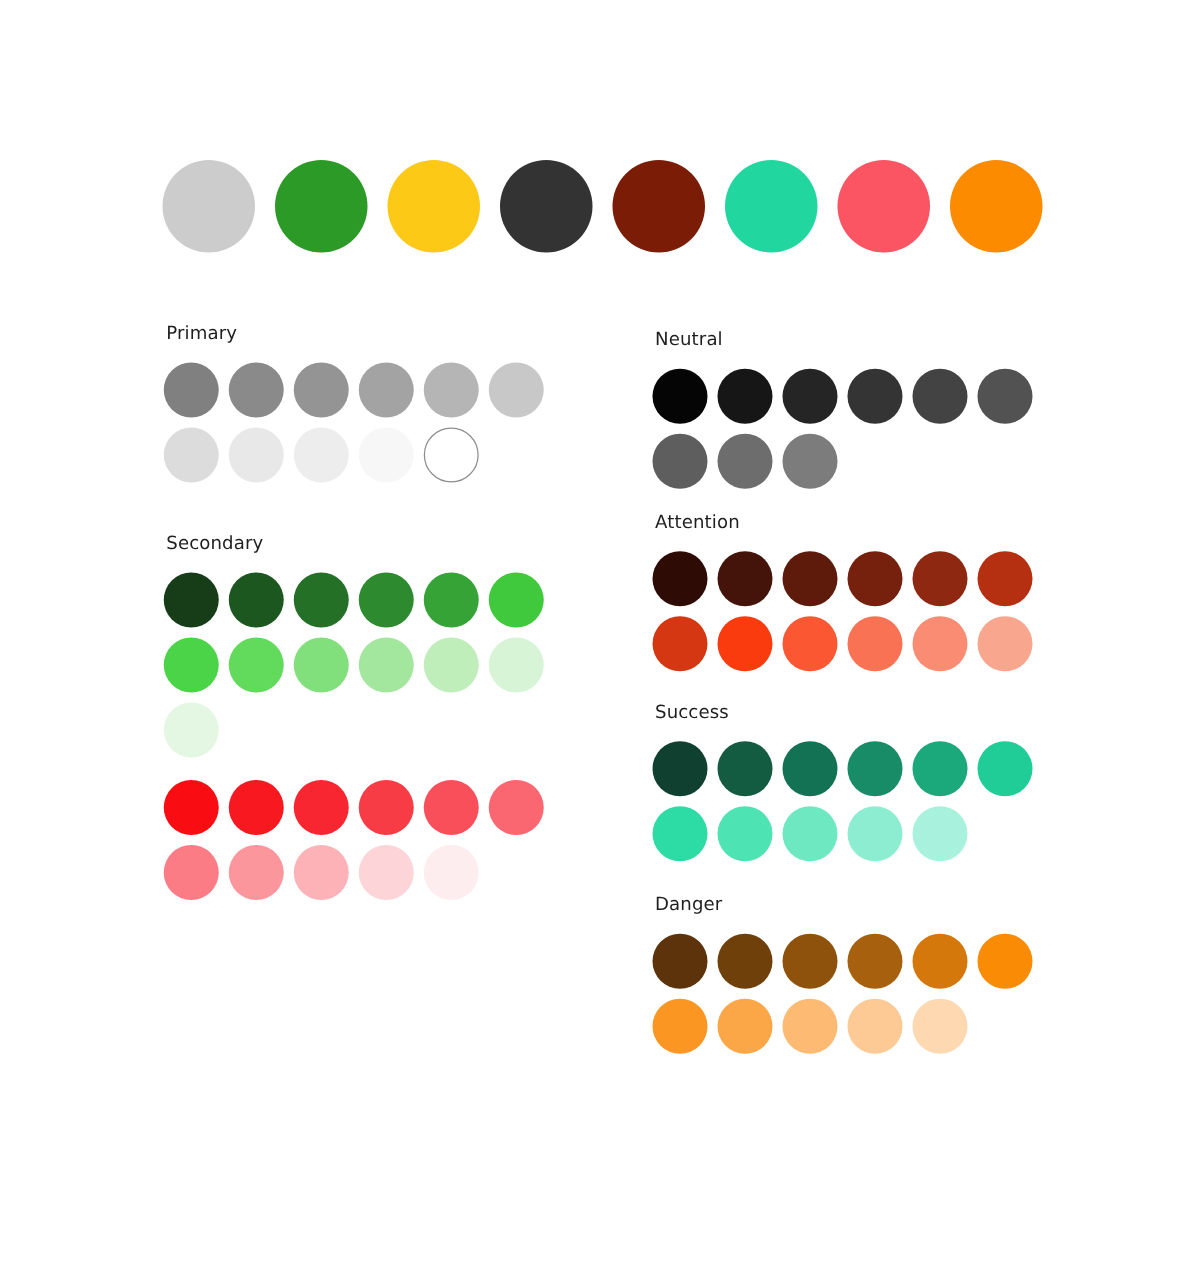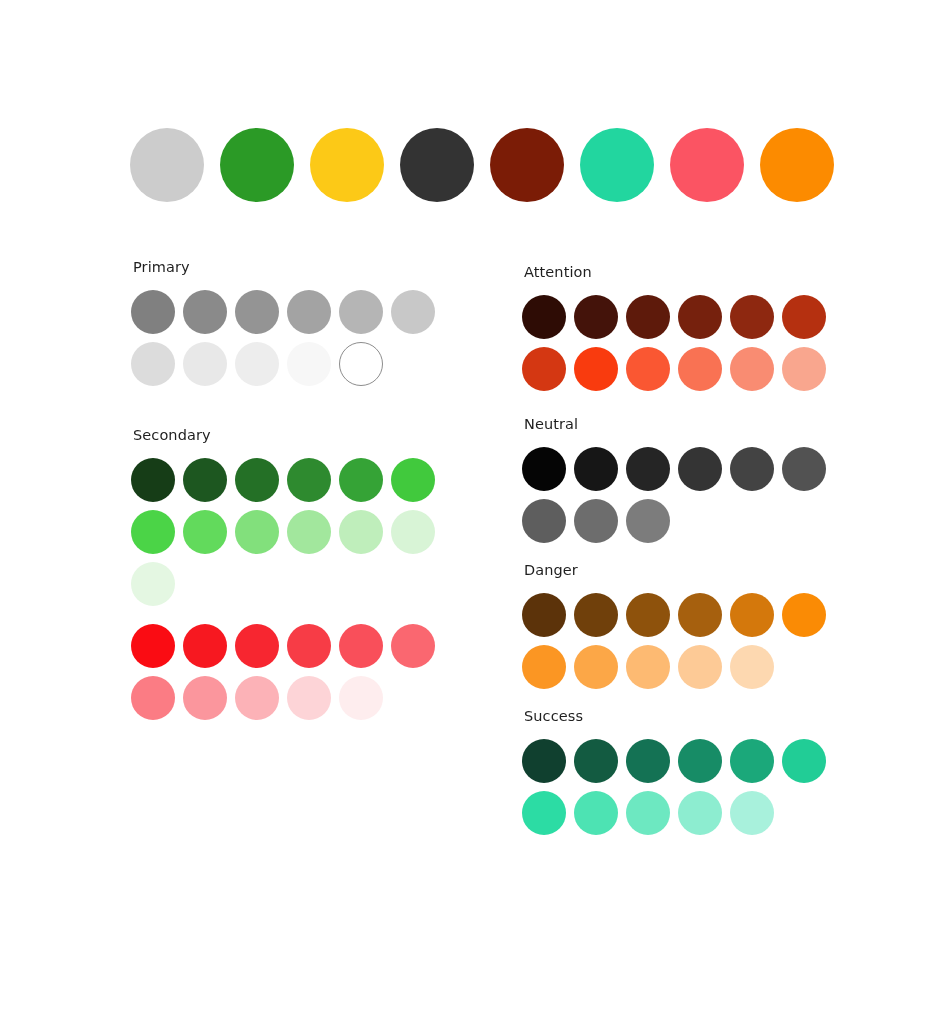--- a/index.html
+++ b/index.html
@@ -144,77 +144,77 @@
           <div class="shade" style="background: rgb(250, 103, 112);"></div>
           <div class="shade" style="background: rgb(251, 124, 132);"></div>
           <div class="shade" style="background: rgb(251, 150, 157);"></div>
           <div class="shade" style="background: rgb(252, 178, 183);"></div>
           <div class="shade" style="background: rgb(253, 212, 215);"></div>
           <div class="shade" style="background: rgb(254, 237, 238);"></div>
         </div>
       </div>
     </div>
   <div class="palette-column" id="column-right">
+      <div class="palette-group" id="group-neutral">
+        <div class="group-title">Neutral</div>
+        <div class="shade-grid">
+          <div class="shade" style="background: rgb(5, 5, 5);"></div>
+          <div class="shade" style="background: rgb(22, 22, 22);"></div>
+          <div class="shade" style="background: rgb(37, 37, 37);"></div>
+          <div class="shade" style="background: rgb(52, 52, 52);"></div>
+          <div class="shade" style="background: rgb(67, 67, 67);"></div>
+          <div class="shade" style="background: rgb(82, 82, 82);"></div>
+          <div class="shade" style="background: rgb(94, 94, 94);"></div>
+          <div class="shade" style="background: rgb(109, 109, 109);"></div>
+          <div class="shade" style="background: rgb(124, 124, 124);"></div>
+        </div>
+      </div>
       <div class="palette-group" id="group-attention">
         <div class="group-title">Attention</div>
         <div class="shade-grid">
           <div class="shade" style="background: rgb(46, 12, 5);"></div>
           <div class="shade" style="background: rgb(68, 19, 10);"></div>
           <div class="shade" style="background: rgb(94, 26, 11);"></div>
           <div class="shade" style="background: rgb(118, 33, 13);"></div>
           <div class="shade" style="background: rgb(142, 40, 16);"></div>
           <div class="shade" style="background: rgb(181, 48, 16);"></div>
           <div class="shade" style="background: rgb(212, 55, 18);"></div>
           <div class="shade" style="background: rgb(249, 59, 14);"></div>
           <div class="shade" style="background: rgb(250, 87, 50);"></div>
           <div class="shade" style="background: rgb(249, 114, 83);"></div>
           <div class="shade" style="background: rgb(249, 140, 114);"></div>
           <div class="shade" style="background: rgb(249, 166, 142);"></div>
         </div>
       </div>
-      <div class="palette-group" id="group-neutral">
-        <div class="group-title">Neutral</div>
-        <div class="shade-grid">
-          <div class="shade" style="background: rgb(5, 5, 5);"></div>
-          <div class="shade" style="background: rgb(22, 22, 22);"></div>
-          <div class="shade" style="background: rgb(37, 37, 37);"></div>
-          <div class="shade" style="background: rgb(52, 52, 52);"></div>
-          <div class="shade" style="background: rgb(67, 67, 67);"></div>
-          <div class="shade" style="background: rgb(82, 82, 82);"></div>
-          <div class="shade" style="background: rgb(94, 94, 94);"></div>
-          <div class="shade" style="background: rgb(109, 109, 109);"></div>
-          <div class="shade" style="background: rgb(124, 124, 124);"></div>
+      <div class="palette-group" id="group-success">
+        <div class="group-title">Success</div>
+        <div class="shade-grid">
+          <div class="shade" style="background: rgb(16, 64, 47);"></div>
+          <div class="shade" style="background: rgb(19, 91, 65);"></div>
+          <div class="shade" style="background: rgb(20, 114, 84);"></div>
+          <div class="shade" style="background: rgb(23, 140, 102);"></div>
+          <div class="shade" style="background: rgb(27, 168, 122);"></div>
+          <div class="shade" style="background: rgb(33, 205, 150);"></div>
+          <div class="shade" style="background: rgb(44, 220, 164);"></div>
+          <div class="shade" style="background: rgb(77, 227, 179);"></div>
+          <div class="shade" style="background: rgb(109, 232, 193);"></div>
+          <div class="shade" style="background: rgb(141, 237, 208);"></div>
+          <div class="shade" style="background: rgb(168, 241, 220);"></div>
         </div>
       </div>
       <div class="palette-group" id="group-danger">
         <div class="group-title">Danger</div>
         <div class="shade-grid">
           <div class="shade" style="background: rgb(92, 51, 10);"></div>
           <div class="shade" style="background: rgb(112, 64, 11);"></div>
           <div class="shade" style="background: rgb(142, 82, 12);"></div>
           <div class="shade" style="background: rgb(166, 96, 14);"></div>
           <div class="shade" style="background: rgb(212, 120, 12);"></div>
           <div class="shade" style="background: rgb(250, 139, 5);"></div>
           <div class="shade" style="background: rgb(251, 150, 35);"></div>
           <div class="shade" style="background: rgb(252, 167, 71);"></div>
           <div class="shade" style="background: rgb(253, 186, 114);"></div>
           <div class="shade" style="background: rgb(253, 202, 150);"></div>
           <div class="shade" style="background: rgb(253, 216, 176);"></div>
         </div>
       </div>
-      <div class="palette-group" id="group-success">
-        <div class="group-title">Success</div>
-        <div class="shade-grid">
-          <div class="shade" style="background: rgb(16, 64, 47);"></div>
-          <div class="shade" style="background: rgb(19, 91, 65);"></div>
-          <div class="shade" style="background: rgb(20, 114, 84);"></div>
-          <div class="shade" style="background: rgb(23, 140, 102);"></div>
-          <div class="shade" style="background: rgb(27, 168, 122);"></div>
-          <div class="shade" style="background: rgb(33, 205, 150);"></div>
-          <div class="shade" style="background: rgb(44, 220, 164);"></div>
-          <div class="shade" style="background: rgb(77, 227, 179);"></div>
-          <div class="shade" style="background: rgb(109, 232, 193);"></div>
-          <div class="shade" style="background: rgb(141, 237, 208);"></div>
-          <div class="shade" style="background: rgb(168, 241, 220);"></div>
-        </div>
-      </div>
     </div>
 </div>
 
 </body></html>

